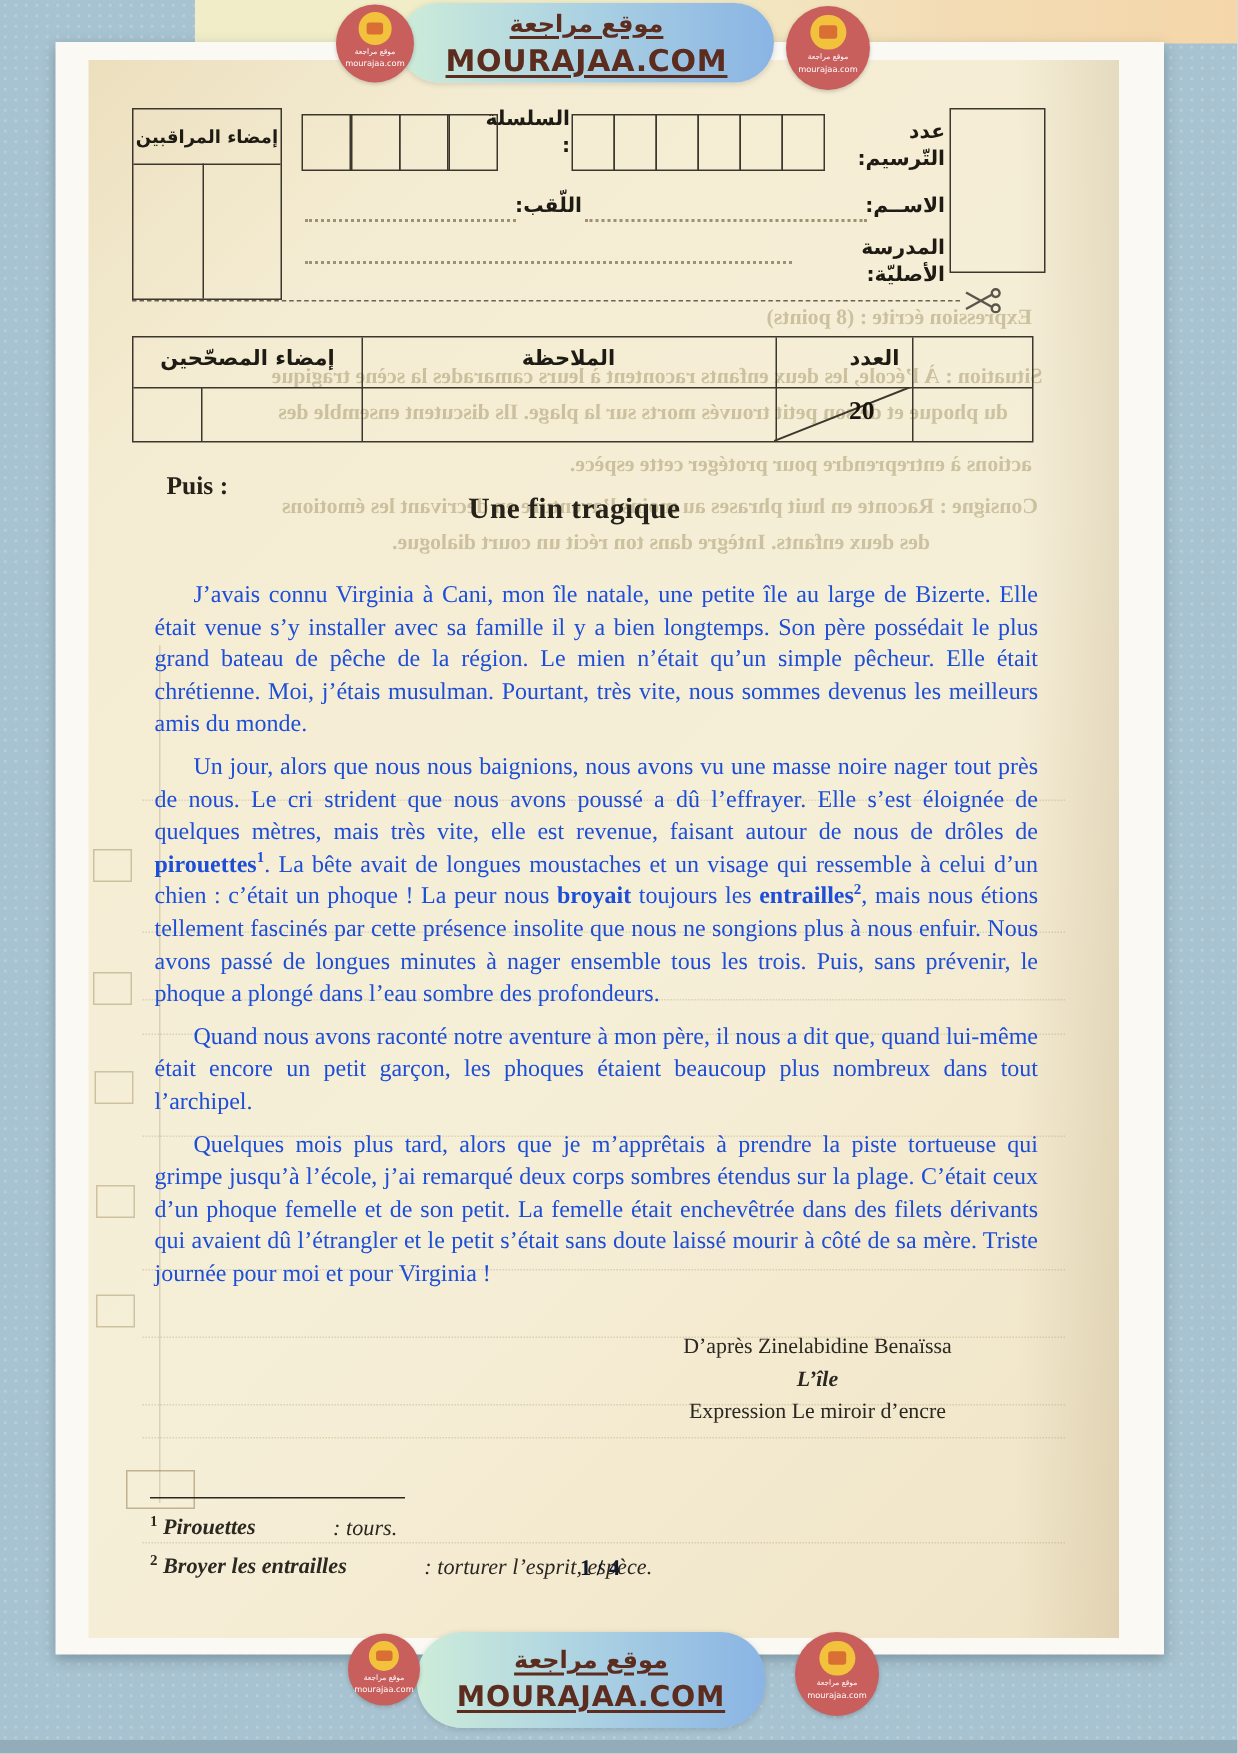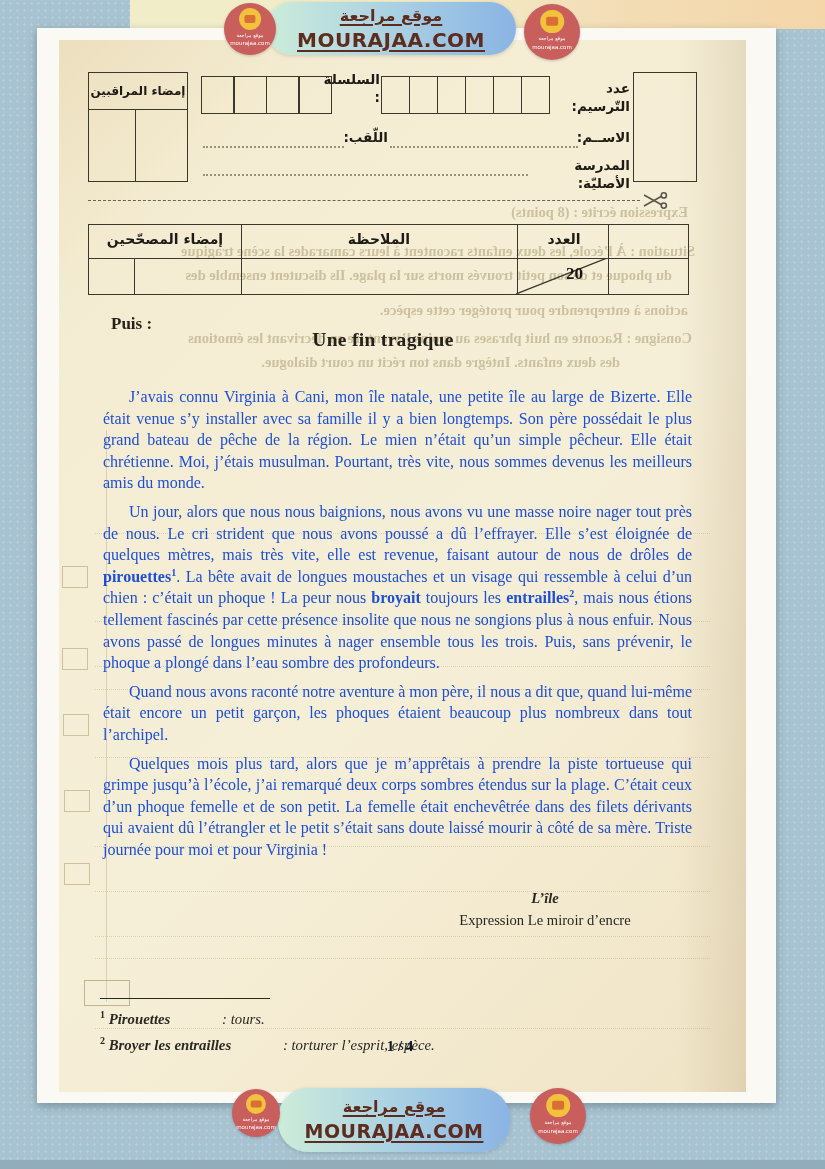--- a/index.html
+++ b/index.html
@@ -21,21 +21,21 @@
   .sheet{left:37px;top:28px;width:739px;height:1075px;background:#fbf9f3;
     box-shadow:0 3px 8px rgba(40,60,70,.35);}
   .cream{position:absolute;left:22px;top:12px;width:687px;height:1052px;
     background:
       linear-gradient(90deg,rgba(0,0,0,0) 90%,rgba(130,100,55,.14) 100%),
       linear-gradient(135deg,#ecdfbe 0%,#f4ecd2 16%,#f6efd8 55%,#f0e4c6 100%);}
   .crease{left:106px;top:430px;width:1px;height:572px;background:rgba(160,138,98,.3);}
 
   
   .bx{border:1.5px solid #3c372d;box-sizing:border-box;background:transparent;}
-  .sup-box{left:88px;top:72px;width:100px;height:110px;}
+  .sup-box{left:88px;top:72px;width:100px;height:128px;}
   .sup-head{position:absolute;left:0;top:0;right:0;height:36px;border-bottom:1.5px solid #3c372d;
     display:flex;align-items:center;justify-content:center;}
   .sup-div{position:absolute;left:46px;top:36px;bottom:0;width:0;border-left:1.5px solid #3c372d;}
   .tall-box{left:633px;top:72px;width:64px;height:110px;}
   .ar{direction:rtl;font-family:"DejaVu Sans",sans-serif;color:#1e1a14;font-weight:bold;}
   .lbl{font-size:13.5px;line-height:18px;}
   .sup-label{font-size:12px;}
   .reg-label{left:548px;top:79px;width:82px;text-align:right;}
   .series-label{left:332px;top:70px;width:48px;text-align:right;}
   .boxgroup{display:flex;}
@@ -203,38 +203,39 @@
 </svg>
 
 <div class="abs t2">
   <div class="v1"></div>
   <div class="v2"></div>
   <div class="v3"></div>
   <div class="h1"></div>
   <div class="v4"></div>
   <div class="t2-lab ar" style="left:2px;width:148px;">إمضاء المصحّحين</div>
   <div class="t2-lab ar" style="left:154px;width:272px;">الملاحظة</div>
-  <div class="t2-lab ar" style="left:425px;width:100px;">العدد</div>
+  <div class="t2-lab ar" style="left:444px;width:100px;">العدد</div>
 </div>
 <svg class="abs diag" viewBox="0 0 91 36" preserveAspectRatio="none">
   <line x1="0" y1="36" x2="91" y2="0" stroke="#3c372d" stroke-width="1.3"></line>
 </svg>
 <div class="abs mark-value">20</div>
 
 <div class="abs texte-label">Puis :</div>
 <div class="abs text-title">Une fin tragique</div>
 
 <div class="abs text-body">
     <p><span>J’avais connu Virginia à Cani, mon île natale, une petite île au large de Bizerte. Elle était venue s’y installer avec sa famille il y a bien longtemps. Son père possédait le plus grand bateau de pêche de la région. Le mien n’était qu’un simple pêcheur. Elle était chrétienne. Moi, j’étais musulman. Pourtant, très vite, nous sommes devenus les meilleurs amis du monde.</span></p>
     <p><span>Un jour, alors que nous nous baignions, nous avons vu une masse noire nager tout près de nous. Le cri strident que nous avons poussé a dû l’effrayer. Elle s’est éloignée de quelques mètres, mais très vite, elle est revenue, faisant autour de nous de drôles de </span><b>pirouettes<sup>1</sup></b><span>. La bête avait de longues moustaches et un visage qui ressemble à celui d’un chien : c’était un phoque ! La peur nous </span><b>broyait</b><span> toujours les </span><b>entrailles<sup>2</sup></b><span>, mais nous étions tellement fascinés par cette présence insolite que nous ne songions plus à nous enfuir. Nous avons passé de longues minutes à nager ensemble tous les trois. Puis, sans prévenir, le phoque a plongé dans l’eau sombre des profondeurs.</span></p>
     <p><span>Quand nous avons raconté notre aventure à mon père, il nous a dit que, quand lui-même était encore un petit garçon, les phoques étaient beaucoup plus nombreux dans tout l’archipel.</span></p>
     <p><span>Quelques mois plus tard, alors que je m’apprêtais à prendre la piste tortueuse qui grimpe jusqu’à l’école, j’ai remarqué deux corps sombres étendus sur la plage. C’était ceux d’un phoque femelle et de son petit. La femelle était enchevêtrée dans des filets dérivants qui avaient dû l’étrangler et le petit s’était sans doute laissé mourir à côté de sa mère. Triste journée pour moi et pour Virginia !</span></p>
   </div>
 
 <div class="abs attribution">
+  <div>D’après Zinelabidine Benaïssa</div>
   <div class="attr-title">L’île</div>
   <div>Expression Le miroir d’encre</div>
 </div>
 
 <div class="abs foot-rule"></div>
 <div class="abs footnotes">
   <div><sup>1</sup> <span class="fn-term">Pirouettes</span><span class="fn-def"> : tours.</span></div>
   <div><sup>2</sup> <span class="fn-term">Broyer les entrailles</span><span class="fn-def"> : torturer l’esprit, espèce.</span></div>
 </div>
 <div class="abs page-number">1 / 4</div>

